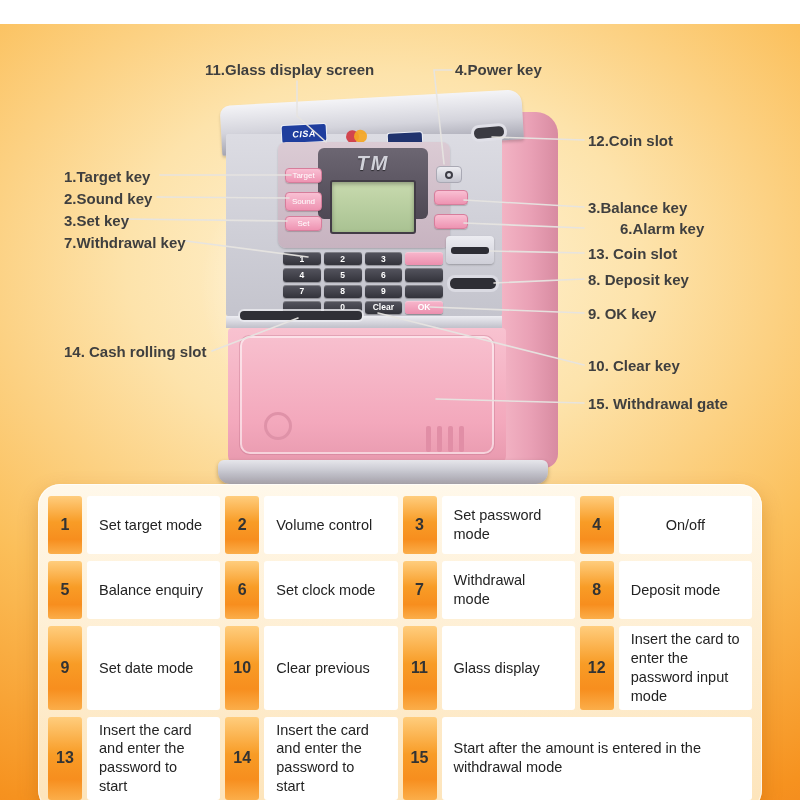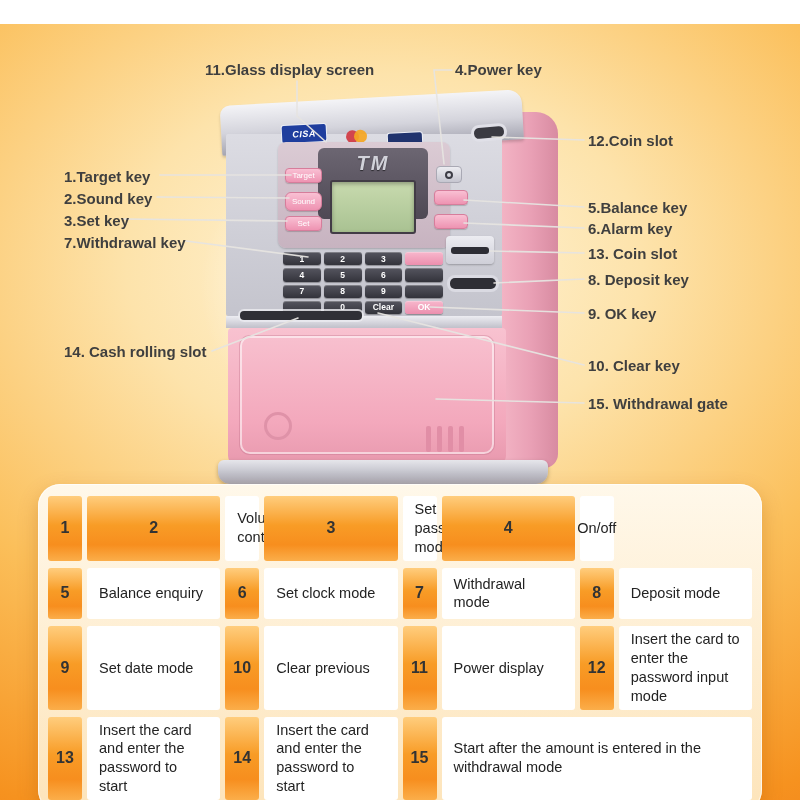--- a/index.html
+++ b/index.html
@@ -4,21 +4,21 @@
 <style>
   html,body{margin:0;padding:0;}
   body{width:800px;height:800px;overflow:hidden;font-family:"Liberation Sans",sans-serif;}
   .stage{position:relative;width:800px;height:800px;
     background:radial-gradient(115% 85% at 48% 30%, #fff6de 0%, #fde3ab 28%, #fbbf5a 58%, #f6921f 88%, #f1821c 100%);margin-top:24px;}
 
   
   .callout{position:absolute;font-size:15px;font-weight:600;color:#3f3f3f;white-space:nowrap;z-index:8;}
   .c0{left:205px;top:37px;} .c1{left:455px;top:37px;} .c2{left:588px;top:108px;}
   .c3{left:64px;top:144px;} .c4{left:64px;top:166px;} .c5{left:64px;top:188px;}
-  .c6{left:64px;top:210px;} .c7{left:588px;top:175px;} .c8{left:588px;top:196px;}
+  .c6{left:64px;top:210px;} .c7{left:588px;top:175px;} .c8{left:620px;top:196px;}
   .c9{left:588px;top:221px;} .c10{left:588px;top:247px;} .c11{left:588px;top:281px;}
   .c12{left:588px;top:333px;} .c13{left:64px;top:319px;} .c14{left:588px;top:371px;}
   .leads{position:absolute;left:0;top:0;z-index:7;pointer-events:none;}
   .leads polyline{fill:none;stroke:#e6e4e0;stroke-width:1.6;stroke-linecap:round;opacity:.95;}
 
   
   .atm{position:absolute;inset:0;z-index:1;}
   .atm *{position:absolute;box-sizing:border-box;}
   .glow{left:140px;top:48px;width:480px;height:430px;border-radius:50%;
     background:radial-gradient(closest-side, rgba(255,255,255,.95), rgba(255,255,255,0) 75%);z-index:0;}
@@ -48,21 +48,21 @@
   .screen-bezel{left:40px;top:6px;width:110px;height:71px;border-radius:6px;
     background:linear-gradient(180deg,#6c6672,#4e4854);}
   .tm{left:0;top:0;width:100%;height:30px;line-height:30px;text-align:center;color:#d2d2da;
     font-size:20px;font-weight:bold;font-style:italic;letter-spacing:2px;text-shadow:0 1px 1px #2c2a30;}
   .lcd{left:12px;top:32px;width:86px;height:54px;border:2px solid #423c46;border-radius:3px;
     background:linear-gradient(180deg,#c8daae,#a9c292);box-shadow:inset 0 2px 4px rgba(0,0,0,.3);}
   .btn{border-radius:4px;display:flex;align-items:center;justify-content:center;
     font-size:8px;font-weight:normal;color:#fff;}
   .btn.pink{background:linear-gradient(180deg,#f9c0d3,#ee93b2);border:1px solid #d67d9b;box-shadow:0 1px 1px rgba(0,0,0,.18);}
   .b-target{left:59px;top:34px;width:37px;height:15px;}
-  .b-sound{left:59px;top:58px;width:37px;height:19px;border-radius:6px;}
+  .b-sound{left:59px;top:58px;width:37px;height:19px;}
   .b-set{left:59px;top:82px;width:37px;height:15px;}
   .b-power{left:210px;top:32px;width:26px;height:17px;background:linear-gradient(180deg,#ececf1,#c6c6d0);
     border:1px solid #a9a9b4;}
   .pw-ring{position:static;width:8px;height:8px;border:2px solid #3d3d46;border-radius:50%;}
   .b-balance{left:208px;top:56px;width:34px;height:15px;}
   .b-alarm{left:208px;top:80px;width:34px;height:15px;}
   .keypad{left:57px;top:118px;width:160px;height:62px;display:grid;
     grid-template-columns:repeat(4,1fr);grid-auto-rows:1fr;gap:3px;}
   .key{position:static;border-radius:3px;display:flex;align-items:center;justify-content:center;
     background:linear-gradient(180deg,#55555f,#33333b);color:#fff;font-size:8.5px;font-weight:bold;
@@ -126,21 +126,21 @@
     <polyline points="584,379 436,375"></polyline>
   </svg>
 
   <div class="callout c0">11.Glass display screen</div>
   <div class="callout c1">4.Power key</div>
   <div class="callout c2">12.Coin slot</div>
   <div class="callout c3">1.Target key</div>
   <div class="callout c4">2.Sound key</div>
   <div class="callout c5">3.Set key</div>
   <div class="callout c6">7.Withdrawal key</div>
-  <div class="callout c7">5.Balance key</div>
+  <div class="callout c7">3.Balance key</div>
   <div class="callout c8">6.Alarm key</div>
   <div class="callout c9">13. Coin slot</div>
   <div class="callout c10">8. Deposit key</div>
   <div class="callout c11">9. OK key</div>
   <div class="callout c12">10. Clear key</div>
   <div class="callout c13">14. Cash rolling slot</div>
   <div class="callout c14">15. Withdrawal gate</div>
 
   <div class="atm">
     <div class="glow"></div>
@@ -211,20 +211,21 @@
         <i></i>
         <i></i>
       </div>
     </div>
     <div class="base"></div>
   </div>
 
   <div class="features">
     <div class="frow">
       <div class="fnum">1</div>
+      <div class="ftext">Set target mode</div>
       <div class="fnum">2</div>
       <div class="ftext">Volume control</div>
       <div class="fnum">3</div>
       <div class="ftext">Set password mode</div>
       <div class="fnum">4</div>
       <div class="ftext center">On/off</div>
     </div>
     <div class="frow">
       <div class="fnum">5</div>
       <div class="ftext">Balance enquiry</div>
@@ -234,21 +235,21 @@
       <div class="ftext">Withdrawal mode</div>
       <div class="fnum">8</div>
       <div class="ftext">Deposit mode</div>
     </div>
     <div class="frow r3">
       <div class="fnum">9</div>
       <div class="ftext">Set date mode</div>
       <div class="fnum">10</div>
       <div class="ftext">Clear previous</div>
       <div class="fnum">11</div>
-      <div class="ftext">Power display</div>
+      <div class="ftext">Glass display</div>
       <div class="fnum">12</div>
       <div class="ftext">Insert the card to enter the password input mode</div>
     </div>
     <div class="frow r4">
       <div class="fnum">13</div>
       <div class="ftext">Insert the card and enter the password to start</div>
       <div class="fnum">14</div>
       <div class="ftext">Insert the card and enter the password to start</div>
       <div class="fnum">15</div>
       <div class="ftext span3">Start after the amount is entered in the withdrawal mode</div>

